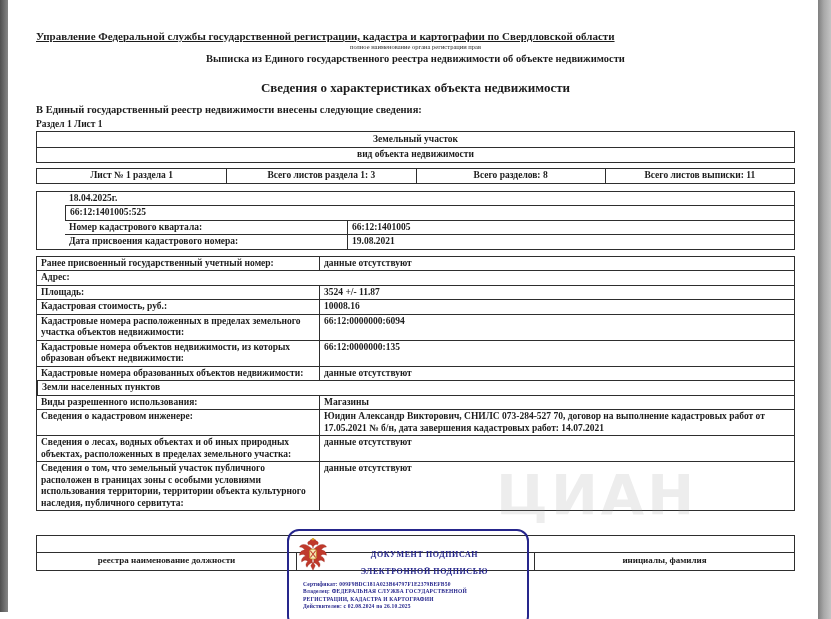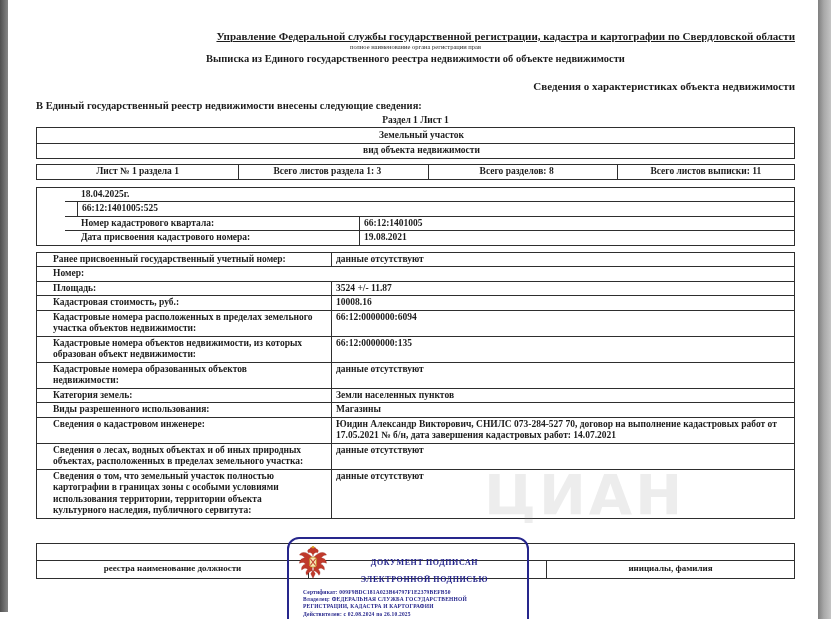--- a/index.html
+++ b/index.html
@@ -10,33 +10,33 @@
     color:#1c1c1c;
   }
   
   .strip-left{position:absolute;left:0;top:0;width:8px;height:612px;
     background:linear-gradient(90deg,#4f4f4f,#868686);}
   .strip-right{position:absolute;right:0;top:0;width:13px;height:619px;
     background:linear-gradient(90deg,#7f7f7f 0%,#a8a8a8 45%,#c4c4c4 100%);}
   .content{position:absolute;left:36px;top:0;width:759px;}
 
   
-  .authority{margin-top:30px;text-align:right;font-size:11px;font-weight:bold;
+  .authority{margin-top:30px;text-align:left;font-size:11px;font-weight:bold;
     text-decoration:underline;}
   .authority-caption{text-align:center;font-size:6.5px;margin-top:1px;color:#2a2a2a;}
   .doc-title{text-align:center;font-size:10.5px;font-weight:bold;margin-top:3px;}
-  .section-title{text-align:right;font-size:11px;font-weight:bold;margin-top:16px;}
+  .section-title{text-align:center;font-size:13px;font-weight:bold;margin-top:16px;}
   .intro{font-size:10.5px;font-weight:bold;margin-top:8px;}
-  .section-sheet{text-align:center;font-size:9.5px;font-weight:bold;margin-top:4px;}
+  .section-sheet{text-align:left;font-size:9.5px;font-weight:bold;margin-top:4px;}
 
   
   .tbl{border:1px solid #2e2e2e;background:transparent;}
   .trow{display:grid;border-top:1px solid #2e2e2e;}
   .trow:first-child{border-top:none;}
-  .cell{padding:1px 4px 1px 4px;font-size:9.5px;line-height:11.5px;font-weight:bold;margin-left:12px;}
+  .cell{padding:1px 4px 1px 4px;font-size:9.5px;line-height:11.5px;font-weight:bold;}
   .cell.val{border-left:1px solid #2e2e2e;}
   .center{text-align:center;}
   .lv{grid-template-columns:282px 1fr;}
   .t-object{margin-top:2px;}
   .t-object .cell{padding-top:1.5px;padding-bottom:1.5px;}
   .t-sheetinfo{margin-top:5px;}
   .t-sheetinfo .trow{grid-template-columns:repeat(4,1fr);}
   .t-sheetinfo .cell{border-left:1px solid #2e2e2e;}
   .t-sheetinfo .cell:first-child{border-left:none;}
   .t-cad{margin-top:7px;padding-left:28px;}
@@ -54,21 +54,21 @@
     border:2px solid #26268c;border-radius:12px;color:#26268c;z-index:5;}
   .stamp-head{display:flex;margin-top:5px;}
   .emblem{width:30px;height:37px;margin-left:9px;flex:0 0 auto;}
   .stamp-titles{flex:1;text-align:center;padding-top:14px;padding-right:6px;}
   .st-line{font-size:8px;font-weight:bold;letter-spacing:0.6px;}
   .st-line.second{margin-top:8px;}
   .stamp-small{margin:5px 0 0 14px;font-size:5.5px;font-weight:bold;
     line-height:7.4px;letter-spacing:0.2px;}
 
   
-  .wm{position:absolute;left:448px;top:462px;z-index:0;
+  .wm{position:absolute;left:460px;top:462px;z-index:0;
     font-family:"DejaVu Sans","Liberation Sans",sans-serif;
     font-size:56px;font-weight:bold;color:rgba(145,145,145,0.16);
     letter-spacing:3px;pointer-events:none;}
 </style>
 </head>
 <body>
 
 <div class="strip-left"></div>
 <div class="strip-right"></div>
 
@@ -117,21 +117,21 @@
       <div class="cell val">19.08.2021</div>
     </div>
   </div>
 
   <div class="tbl t-details">
     <div class="trow lv">
       <div class="cell">Ранее присвоенный государственный учетный номер:</div>
       <div class="cell val">данные отсутствуют</div>
     </div>
     <div class="trow lv">
-      <div class="cell">Номер:</div>
+      <div class="cell">Адрес:</div>
     </div>
     <div class="trow lv">
       <div class="cell">Площадь:</div>
       <div class="cell val">3524 +/- 11.87</div>
     </div>
     <div class="trow lv">
       <div class="cell">Кадастровая стоимость, руб.:</div>
       <div class="cell val">10008.16</div>
     </div>
     <div class="trow lv">
@@ -140,37 +140,36 @@
     </div>
     <div class="trow lv">
       <div class="cell">Кадастровые номера объектов недвижимости, из которых образован объект недвижимости:</div>
       <div class="cell val">66:12:0000000:135</div>
     </div>
     <div class="trow lv">
       <div class="cell">Кадастровые номера образованных объектов недвижимости:</div>
       <div class="cell val">данные отсутствуют</div>
     </div>
     <div class="trow lv">
-      <div class="cell">Категория земель:</div>
       <div class="cell val">Земли населенных пунктов</div>
     </div>
     <div class="trow lv">
       <div class="cell">Виды разрешенного использования:</div>
       <div class="cell val">Магазины</div>
     </div>
     <div class="trow lv">
       <div class="cell">Сведения о кадастровом инженере:</div>
       <div class="cell val">Юидин Александр Викторович, СНИЛС 073-284-527 70, договор на выполнение кадастровых работ от 17.05.2021 № б/н, дата завершения кадастровых работ: 14.07.2021</div>
     </div>
     <div class="trow lv">
       <div class="cell">Сведения о лесах, водных объектах и об иных природных объектах, расположенных в пределах земельного участка:</div>
       <div class="cell val">данные отсутствуют</div>
     </div>
     <div class="trow lv">
-      <div class="cell">Сведения о том, что земельный участок полностью картографии в границах зоны с особыми условиями использования территории, территории объекта культурного наследия, публичного сервитута:</div>
+      <div class="cell">Сведения о том, что земельный участок публичного расположен в границах зоны с особыми условиями использования территории, территории объекта культурного наследия, публичного сервитута:</div>
       <div class="cell val">данные отсутствуют</div>
     </div>
   </div>
 
   <div class="sign-wrap">
     <div class="tbl t-sign">
       <div class="trow sign-row1">
         <div class="cell"></div>
       </div>
       <div class="trow sign-row2">

